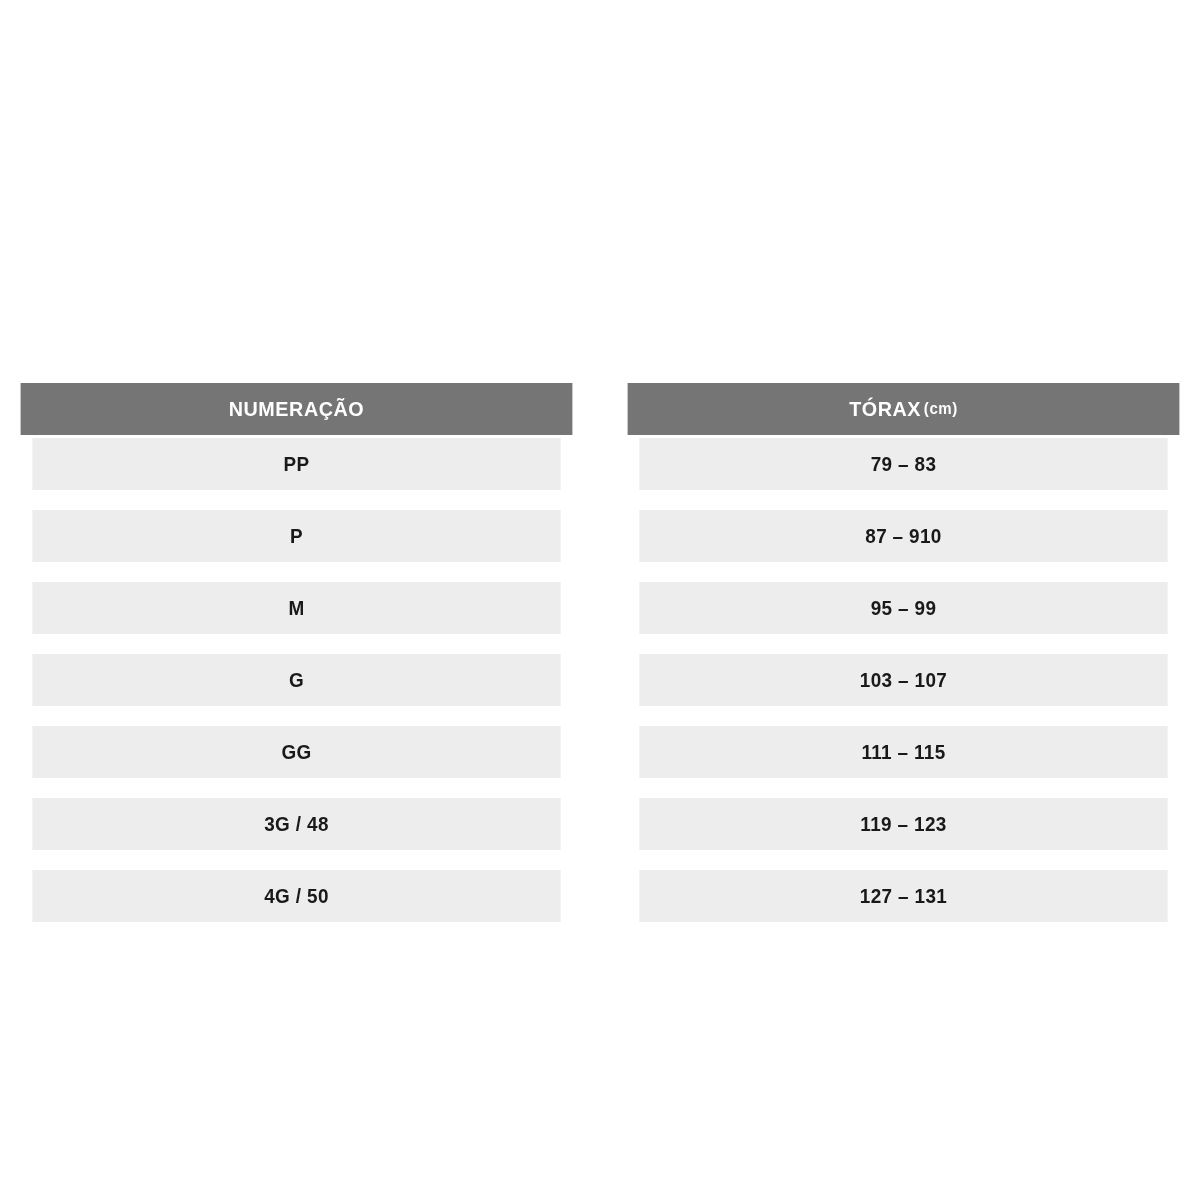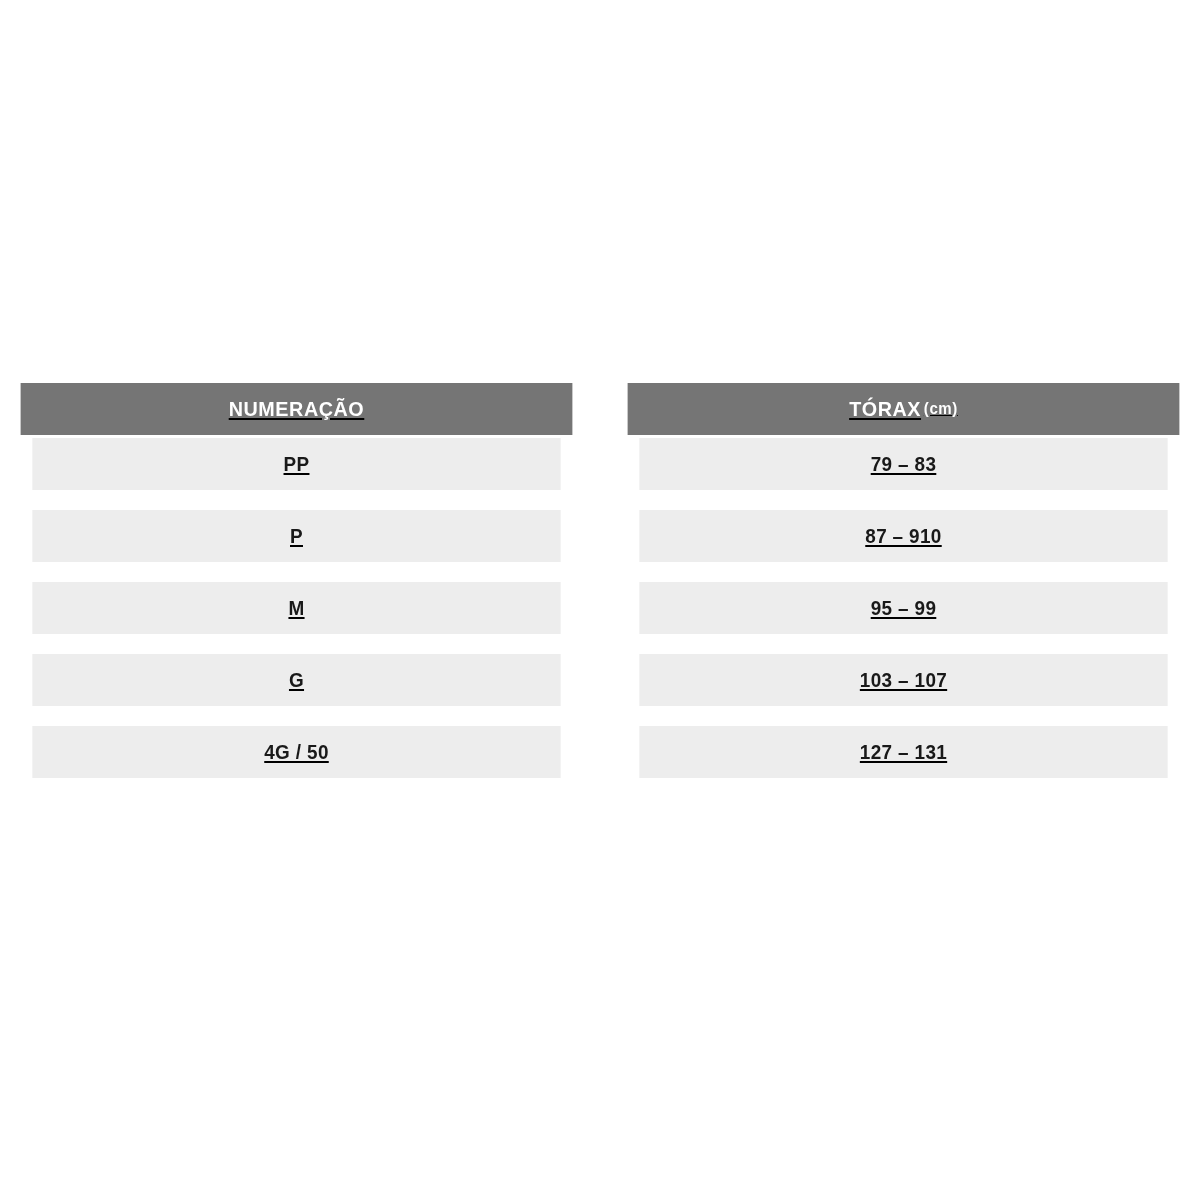--- a/index.html
+++ b/index.html
@@ -27,21 +27,20 @@
     left: 3px;
     top: 383px;
     width: 1194px;
   }
 
   
   .row {
     display: flex;
     width: 100%;
     gap: 20px;
-    text-decoration: underline;
   }
 
   .cell {
     flex: 1 1 0;
     display: flex;
     align-items: center;
     justify-content: center;
     box-sizing: border-box;
     text-align: center;
   }
@@ -131,21 +130,37 @@
 
     <div class="row data-row">
       <div class="cell">
         <span>G</span>
       </div>
       <div class="cell">
         <span>103 – 107</span>
       </div>
     </div>
 
+    <div class="row data-row">
+      <div class="cell">
+        <span>GG</span>
+      </div>
+      <div class="cell">
+        <span>111 – 115</span>
+      </div>
+    </div>
 
+    <div class="row data-row">
+      <div class="cell">
+        <span>3G / 48</span>
+      </div>
+      <div class="cell">
+        <span>119 – 123</span>
+      </div>
+    </div>
 
     <div class="row data-row">
       <div class="cell">
         <span>4G / 50</span>
       </div>
       <div class="cell">
         <span>127 – 131</span>
       </div>
     </div>
 

